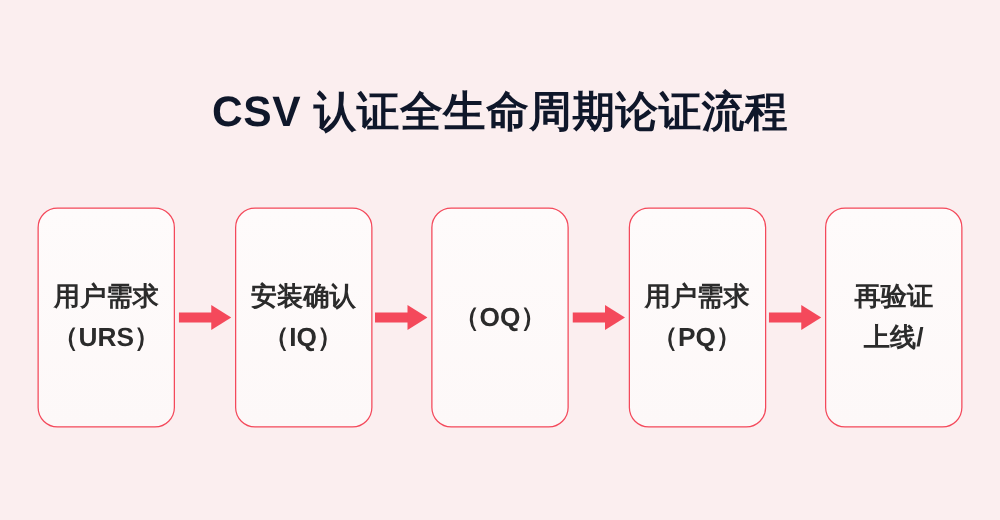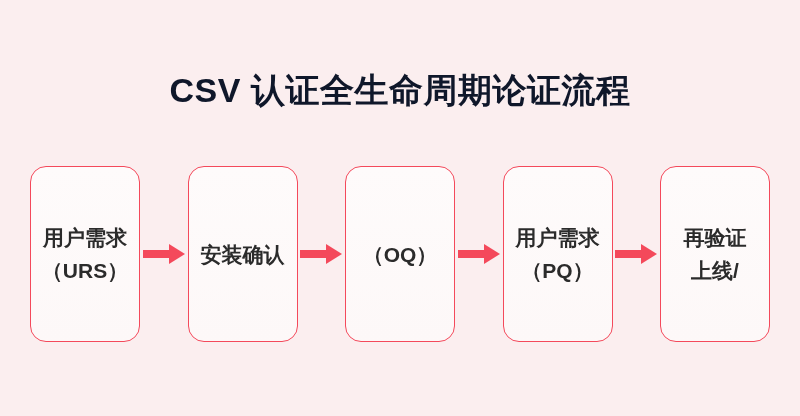--- a/index.html
+++ b/index.html
@@ -100,20 +100,21 @@
 
     <div class="arrow">
       <svg viewBox="0 0 42 22" xmlns="http://www.w3.org/2000/svg" aria-hidden="true">
         <rect x="0" y="7" width="28" height="8" fill="#f4495b"></rect>
         <polygon points="26,1 42,11 26,21" fill="#f4495b"></polygon>
       </svg>
     </div>
 
     <div class="step-box">
       <div class="step-line">安装确认</div>
+      <div class="step-line">（IQ）</div>
     </div>
 
     <div class="arrow">
       <svg viewBox="0 0 42 22" xmlns="http://www.w3.org/2000/svg" aria-hidden="true">
         <rect x="0" y="7" width="28" height="8" fill="#f4495b"></rect>
         <polygon points="26,1 42,11 26,21" fill="#f4495b"></polygon>
       </svg>
     </div>
 
     <div class="step-box">

